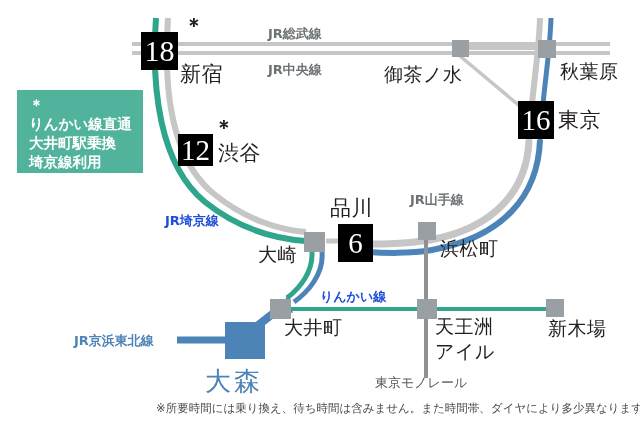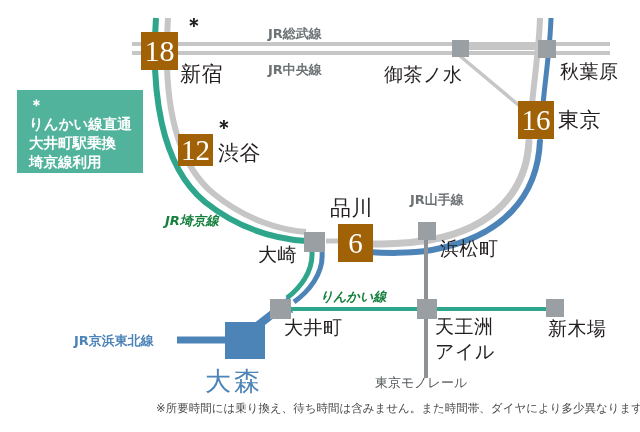--- a/index.html
+++ b/index.html
@@ -6,36 +6,36 @@
   #map{
     position:relative;
     width:640px;height:432px;
     background:#ffffff;
     font-family:"Liberation Sans","DejaVu Sans",sans-serif;
     overflow:hidden;
   }
   svg.lines{position:absolute;left:0;top:0;width:640px;height:432px;}
 
   
-  .stbox{position:absolute;background:#a16207;}
+  .stbox{position:absolute;background:#000000;}
   .stbox.num{
     display:flex;align-items:center;justify-content:center;
     color:#ffffff;font-family:"Liberation Serif","DejaVu Serif",serif;
     font-weight:400;line-height:1;
   }
   .stbox.plain{background:#9a9fa3;}
   .stbox.omori{background:#4d84b8;}
 
   
   .lbl{position:absolute;white-space:nowrap;color:#231f20;
        font-family:"DejaVu Sans","Liberation Sans",sans-serif;}
   .lbl.station{font-size:21px;letter-spacing:.5px;}
   .lbl.station.sm{font-size:19px;}
   .lbl.line{font-size:13px;color:#6d7275;font-weight:700;}
-  .lbl.line.teal{color:#15803d;font-style:italic;}
+  .lbl.line.teal{color:#1d4ed8;}
   .lbl.line.blue{color:#4d84b8;}
   .lbl.asterisk{font-size:20px;color:#231f20;font-weight:700;}
   .lbl.omoritxt{font-size:26px;color:#4d84b8;letter-spacing:3px;}
 
   
   #infobox{
     position:absolute;background:#51b39b;color:#ffffff;
     font-family:"DejaVu Sans","Liberation Sans",sans-serif;
     font-size:14.5px;font-weight:700;line-height:1.33;
     padding:7px 0 8px 12px;box-sizing:border-box;

